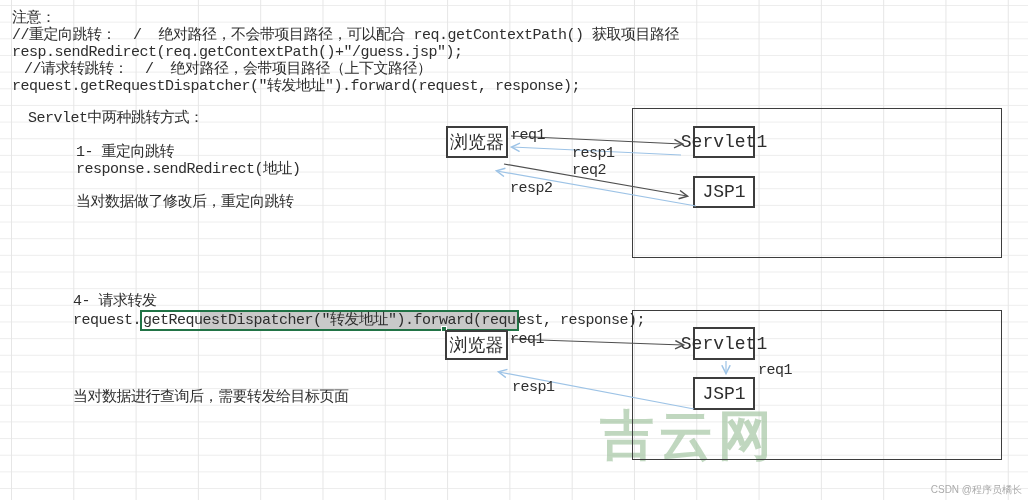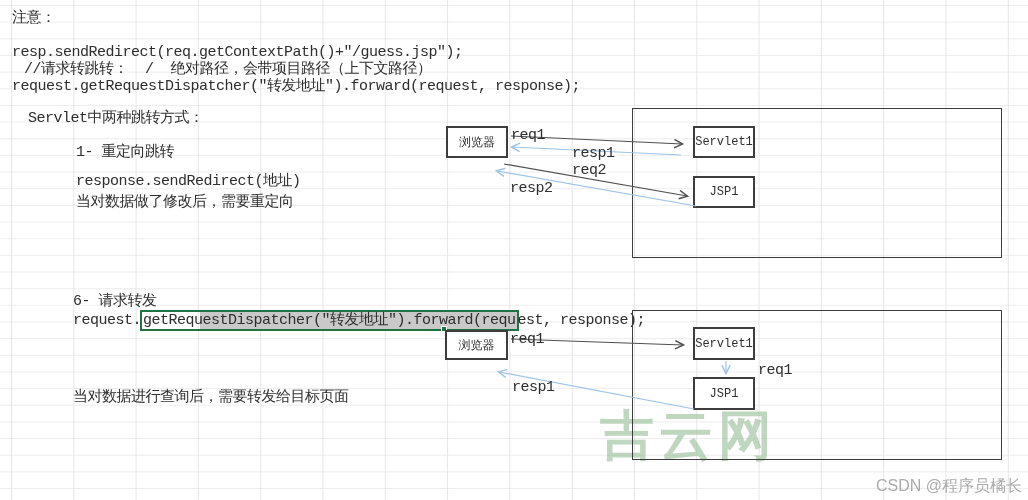--- a/index.html
+++ b/index.html
@@ -21,21 +21,21 @@
     font-size:15px;
     line-height:17px;
     letter-spacing:-0.5px;
     white-space:pre;
   }
   .box{
     position:absolute;
     border:2px solid #3d3d3d;
     background:#fff;
     display:flex;align-items:center;justify-content:center;
-    font-size:12px;
+    font-size:18px;
     box-sizing:border-box;
   }
   .bigbox{
     position:absolute;
     border:1.5px solid #3d3d3d;
     background:transparent;
     box-sizing:border-box;
   }
   .lbl{
     position:absolute;
@@ -61,48 +61,49 @@
     left:600px;top:400px;
     font-size:54px;
     font-weight:bold;
     letter-spacing:5px;
     color:rgba(158,194,156,0.65);
     font-family:"Liberation Sans","DejaVu Sans",sans-serif;
   }
   #watermark-corner{
     position:absolute;
     right:6px;bottom:3px;
-    font-size:16px;
+    font-size:10px;
     color:#ababab;
     font-family:"Liberation Sans","DejaVu Sans",sans-serif;
   }
   svg.arrows{
     position:absolute;left:0;top:0;
     pointer-events:none;
   }
 </style>
 </head>
 <body>
 
 <div id="screen">
 
   <div id="watermark-center">吉云网</div>
 
   <div class="txt" style="left:12px;top:10px;">注意：</div>
+  <div class="txt" style="left:12px;top:27px;">//重定向跳转：  /  绝对路径，不会带项目路径，可以配合 req.getContextPath() 获取项目路径</div>
   <div class="txt" style="left:12px;top:44px;">resp.sendRedirect(req.getContextPath()+"/guess.jsp");</div>
   <div class="txt" style="left:24px;top:61px;">//请求转跳转：  /  绝对路径，会带项目路径（上下文路径）</div>
   <div class="txt" style="left:12px;top:78px;">request.getRequestDispatcher("转发地址").forward(request, response);</div>
 
   <div class="txt" style="left:28px;top:110px;">Servlet中两种跳转方式：</div>
 
   <div class="txt" style="left:76px;top:144px;">1- 重定向跳转</div>
-  <div class="txt" style="left:76px;top:161px;margin-top:12px;">response.sendRedirect(地址)</div>
-  <div class="txt" style="left:76px;top:194px;">当对数据做了修改后，需要重定向</div>
+  <div class="txt" style="left:76px;top:161px;">response.sendRedirect(地址)</div>
+  <div class="txt" style="left:76px;top:194px;">当对数据做了修改后，重定向跳转</div>
 
-  <div class="txt" style="left:73px;top:293px;">6- 请求转发</div>
+  <div class="txt" style="left:73px;top:293px;">4- 请求转发</div>
   <div class="txt" style="left:73px;top:312px;text-align:center;"><span>request.</span><span class="sel">getRequestDispatcher("转发地址").forward(requ</span><span>est, response);</span></div>
   <div class="sel-handle" style="left:441px;top:326px;"></div>
   <div class="txt" style="left:73px;top:342px;margin-top:47px;">当对数据进行查询后，需要转发给目标页面</div>
 
   <div class="box" style="left:446px;top:126px;width:62px;height:32px;">浏览器</div>
   <div class="bigbox" style="left:632px;top:108px;width:370px;height:150px;"></div>
   <div class="box" style="left:693px;top:126px;width:62px;height:32px;">Servlet1</div>
   <div class="box" style="left:693px;top:176px;width:62px;height:32px;">JSP1</div>
 
   <div class="box" style="left:445px;top:330px;width:63px;height:30px;">浏览器</div>

